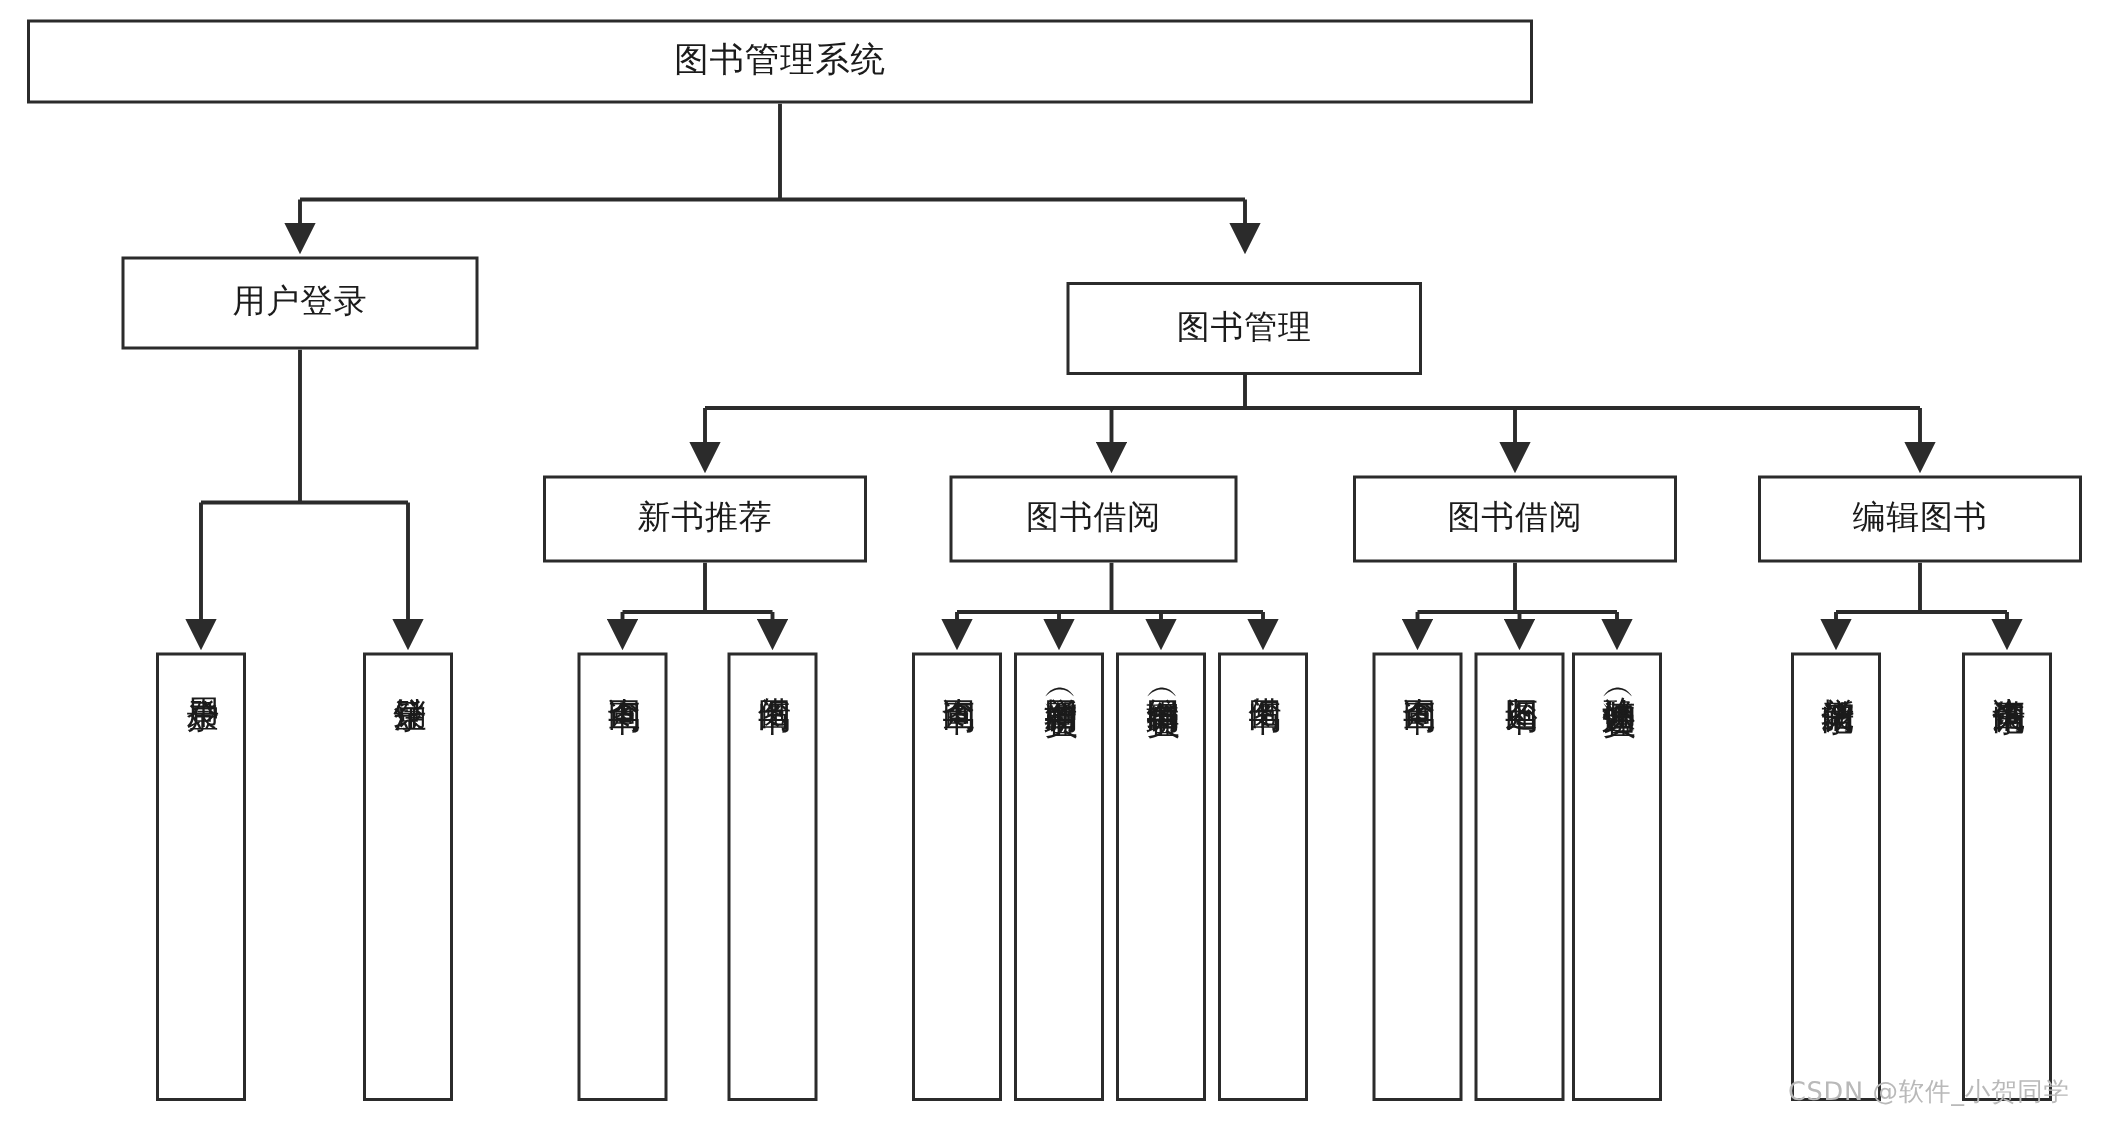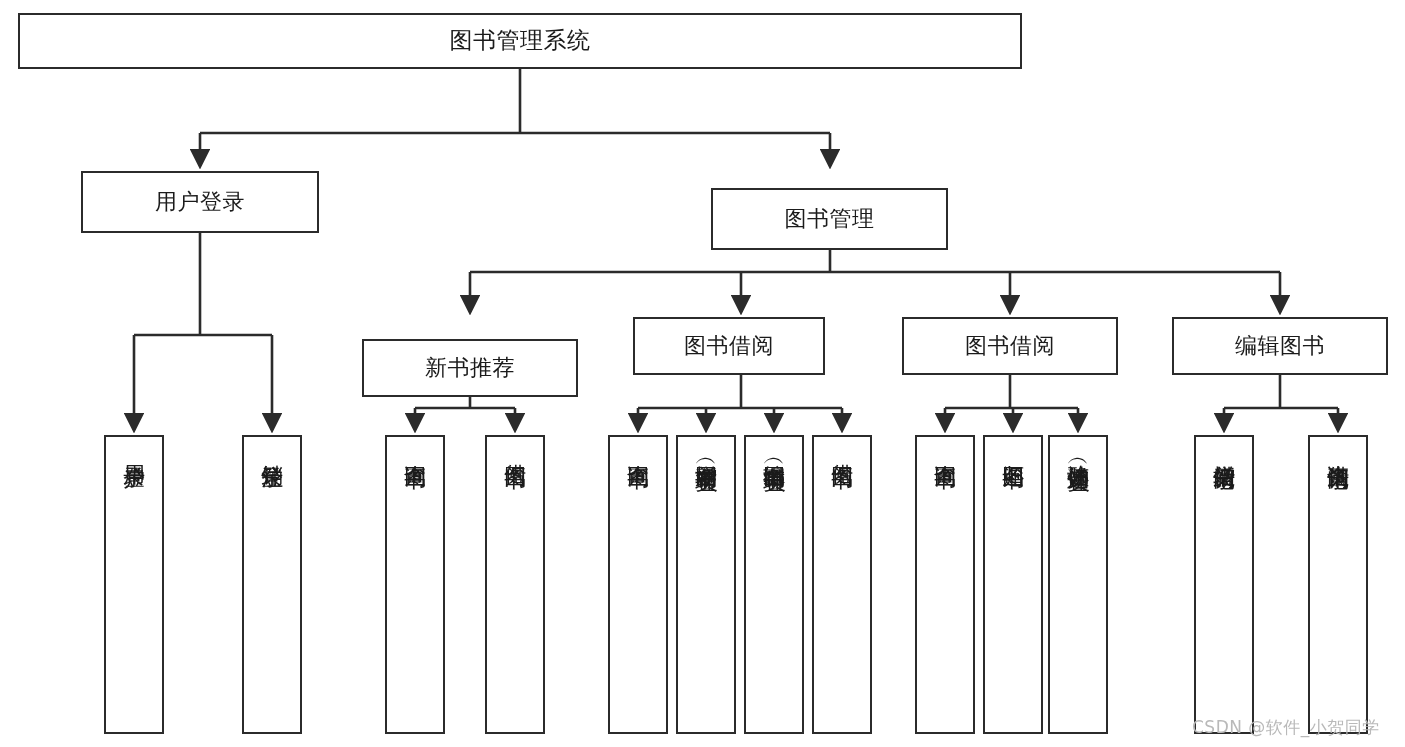--- a/index.html
+++ b/index.html
@@ -133,21 +133,21 @@
   </div>
 
   <div class="node" style="left:81px; top:171px; width:238px; height:62px;">
     <span class="label">用户登录</span>
   </div>
 
   <div class="node" style="left:711px; top:188px; width:237px; height:62px;">
     <span class="label">图书管理</span>
   </div>
 
-  <div class="node" style="left:362px; top:317px; width:216px; height:58px;margin-top:22px;">
+  <div class="node" style="left:362px; top:317px; width:216px; height:58px;">
     <span class="label">新书推荐</span>
   </div>
 
   <div class="node" style="left:633px; top:317px; width:192px; height:58px;">
     <span class="label">图书借阅</span>
   </div>
 
   <div class="node" style="left:902px; top:317px; width:216px; height:58px;">
     <span class="label">图书借阅</span>
   </div>

